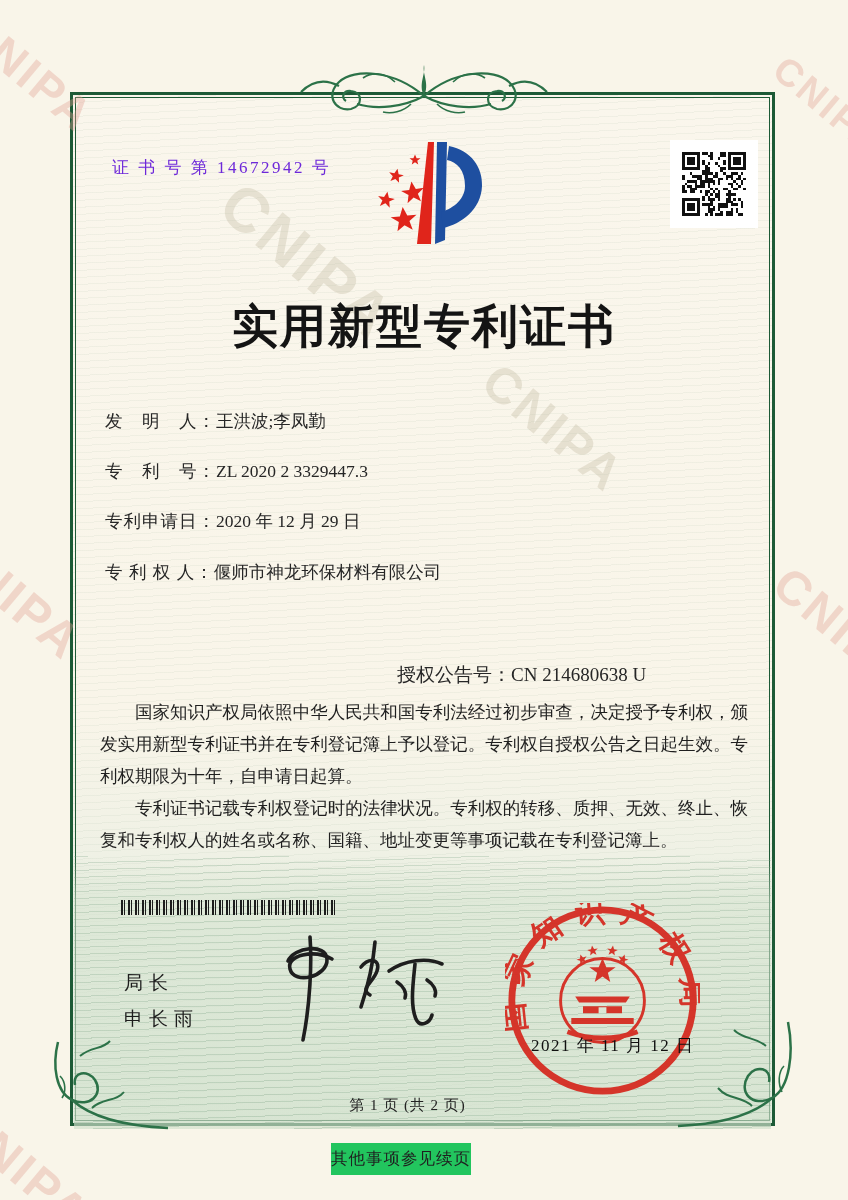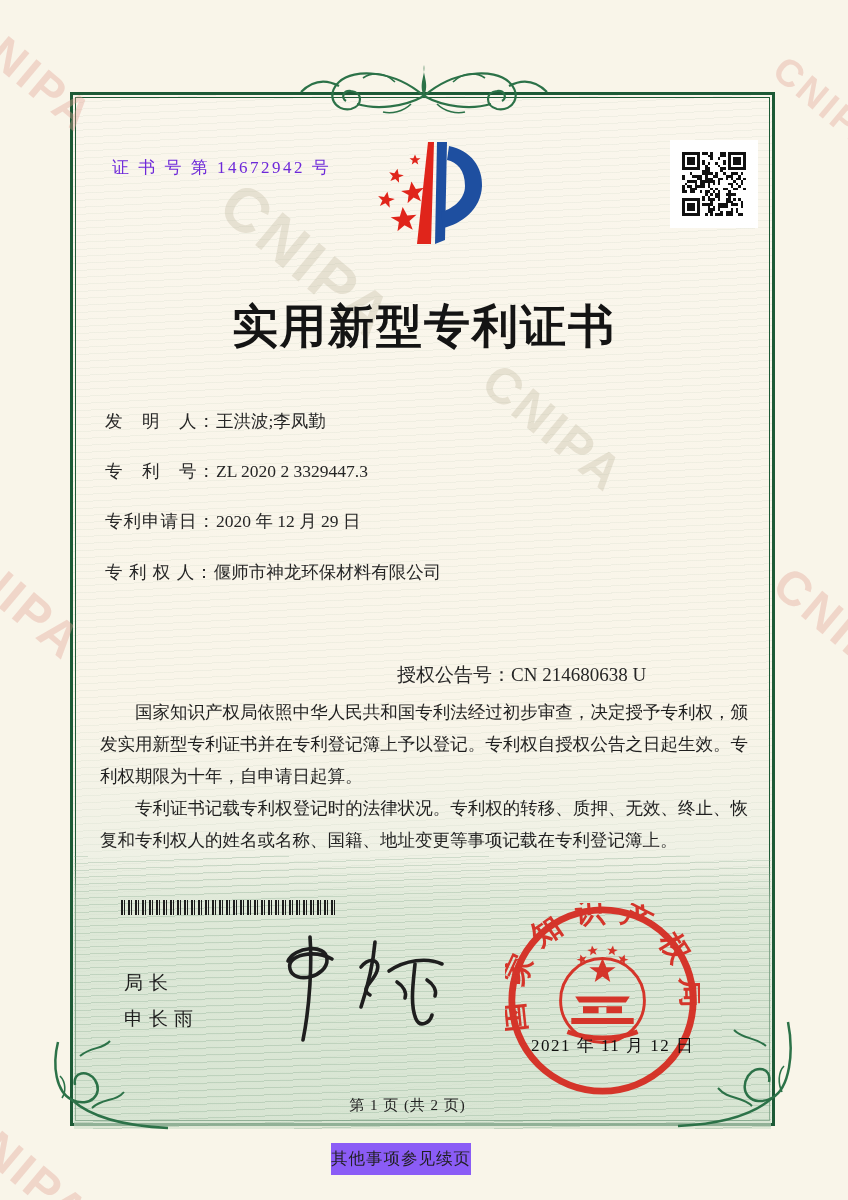--- a/index.html
+++ b/index.html
@@ -54,21 +54,21 @@
     background:repeating-linear-gradient(90deg,#1c1c1c 0 2px,transparent 2px 3px,#1c1c1c 3px 4px,
       transparent 4px 7px,#1c1c1c 7px 9px,transparent 9px 10px,#1c1c1c 10px 11px,transparent 11px 14px); }
   .gov-title { position:absolute; left:124px; top:970px; font-size:19px; letter-spacing:6px; color:#1c1c1c; }
   .gov-name  { position:absolute; left:124px; top:1006px; font-size:19px; letter-spacing:6px; color:#1c1c1c; }
   .signature { position:absolute; left:258px; top:932px; width:190px; height:112px; }
   .seal { position:absolute; left:505px; top:903px; width:195px; height:195px; opacity:0.93; }
   .seal-date { position:absolute; left:531px; top:1034px; font-size:17px; letter-spacing:1.5px;
                color:#101010; z-index:5; }
   .page-info { position:absolute; left:0; top:1096px; width:815px; text-align:center;
                font-size:15px; letter-spacing:1px; color:#222; }
-  .cont-note { position:absolute; left:331px; top:1143px; width:140px; height:32px; background:#8b5cf6;
+  .cont-note { position:absolute; left:331px; top:1143px; width:140px; height:32px; background:#22c55e;
                text-align:center; line-height:32px; font-size:16.5px; letter-spacing:1px; color:#1f1f1f; z-index:6; }
   
   .orn { position:absolute; pointer-events:none; }
   .orn-top { left:299px; top:60px; width:250px; height:64px; z-index:4; }
   .orn-bl { left:50px; top:1036px; width:122px; height:100px; z-index:4; }
   .orn-br { left:674px; top:1018px; width:122px; height:118px; z-index:4; transform:scaleX(-1); }
 </style>
 </head>
 <body>
 

